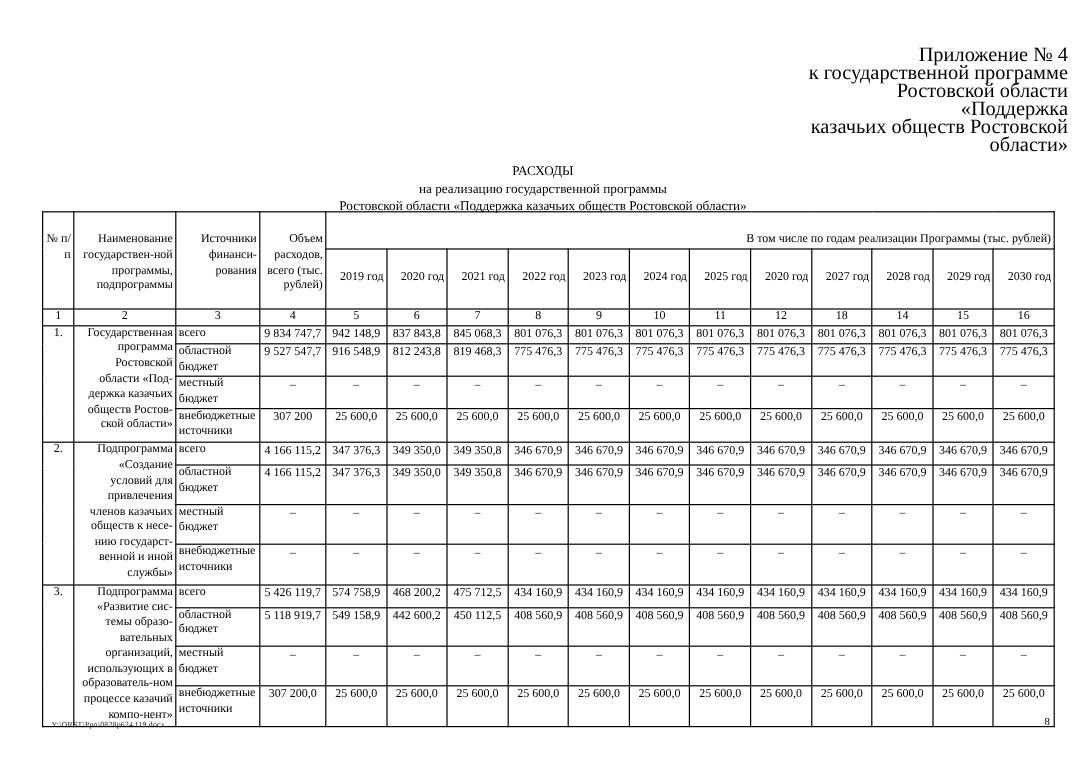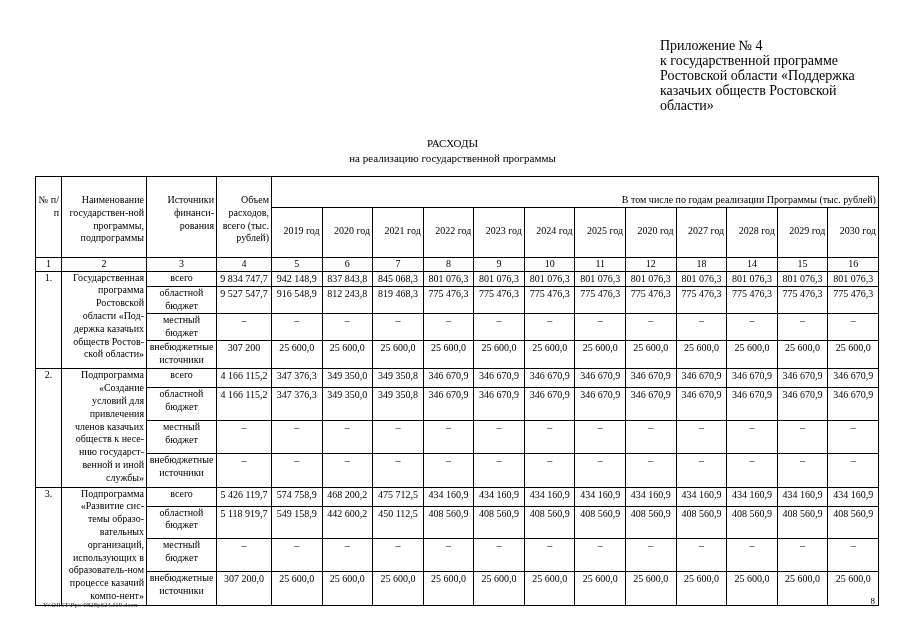--- a/index.html
+++ b/index.html
@@ -3,21 +3,21 @@
 <meta charset="utf-8">
 <style>
   html,body{margin:0;padding:0;}
   body{
     width:905px;height:640px;background:#ffffff;color:#000;
     font-family:"Liberation Serif", serif;position:relative;overflow:hidden;
   }
   .page{position:absolute;inset:0;}
   .appendix{
     position:absolute;top:38px;right:15px;width:230px;
-    text-align:left;font-size:14px;line-height:15px;
+    text-align:right;font-size:17px;line-height:15px;
   }
   .doc-title{
     position:absolute;top:118px;left:0;width:100%;
     text-align:center;font-size:11px;line-height:14.5px;margin-top:18px;
   }
   table.expenses{
     position:absolute;top:176px;left:35px;width:843px;
     border-collapse:collapse;table-layout:fixed;
     font-size:10px;line-height:12.8px;
   }
@@ -34,21 +34,21 @@
   tr.hdr-group{height:14px;}
   tr.hdr-years{height:50px;}
   tr.num-row{height:13px;}
   tr.num-row td{text-align:center;}
   tr.sr0{height:14px}
   tr.sr1{height:27px}
   tr.sr2{height:27px}
   tr.sr3{height:28px}
   td.numcell{text-align:center;}
   td.name{text-align:right;padding:0 2px 2px 2px;}
-  td.label{text-align:center;}
+  td.label{text-align:left;}
   td.val{text-align:center;white-space:nowrap;padding:1px 1px;}
   .footer-path{
     position:absolute;left:43px;top:601px;font-size:6.5px;color:#222;
     letter-spacing:.2px;
   }
   .page-num{position:absolute;right:30px;top:596px;font-size:9px;}
 </style>
 </head>
 <body>
 
@@ -57,20 +57,21 @@
   <div class="appendix">
     <div>Приложение № 4</div>
     <div>к государственной программе</div>
     <div>Ростовской области «Поддержка</div>
     <div>казачьих обществ Ростовской области»</div>
   </div>
 
   <div class="doc-title">
     <div>РАСХОДЫ</div>
     <div>на реализацию государственной программы</div>
+    <div>Ростовской области «Поддержка казачьих обществ Ростовской области»</div>
   </div>
 
   <table class="expenses">
     <colgroup>
       <col class="c-num">
         <col class="c-name">
         <col class="c-src">
         <col class="c-total">
       <col class="c-year">
         <col class="c-year">

